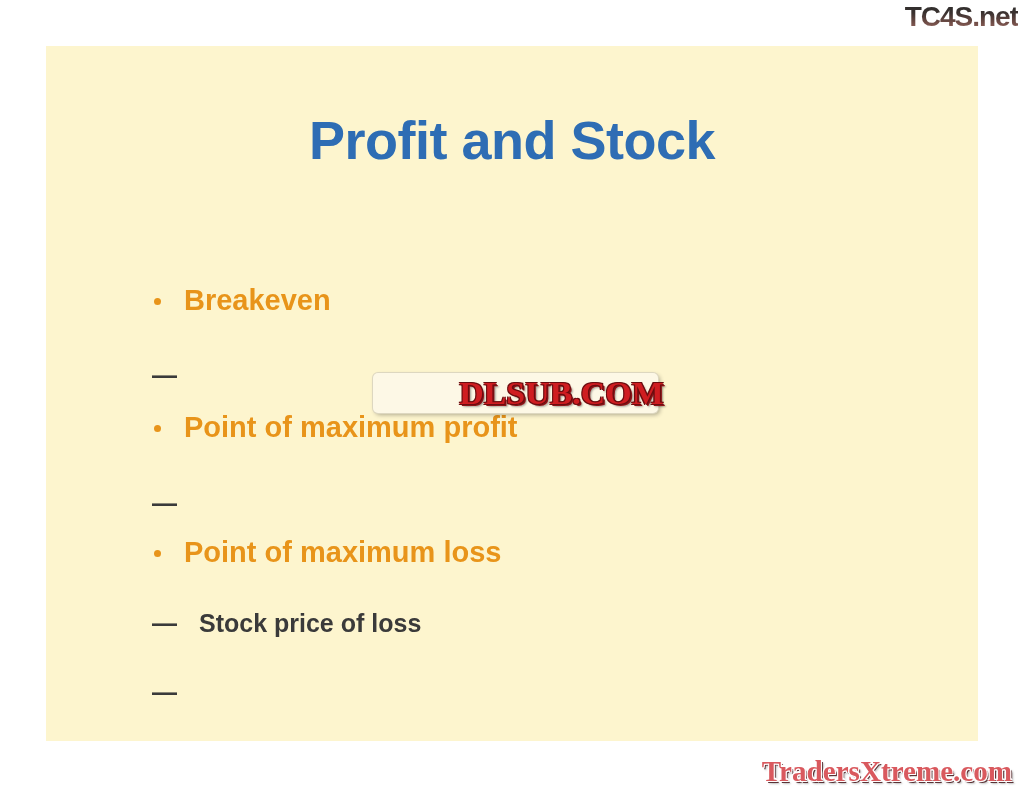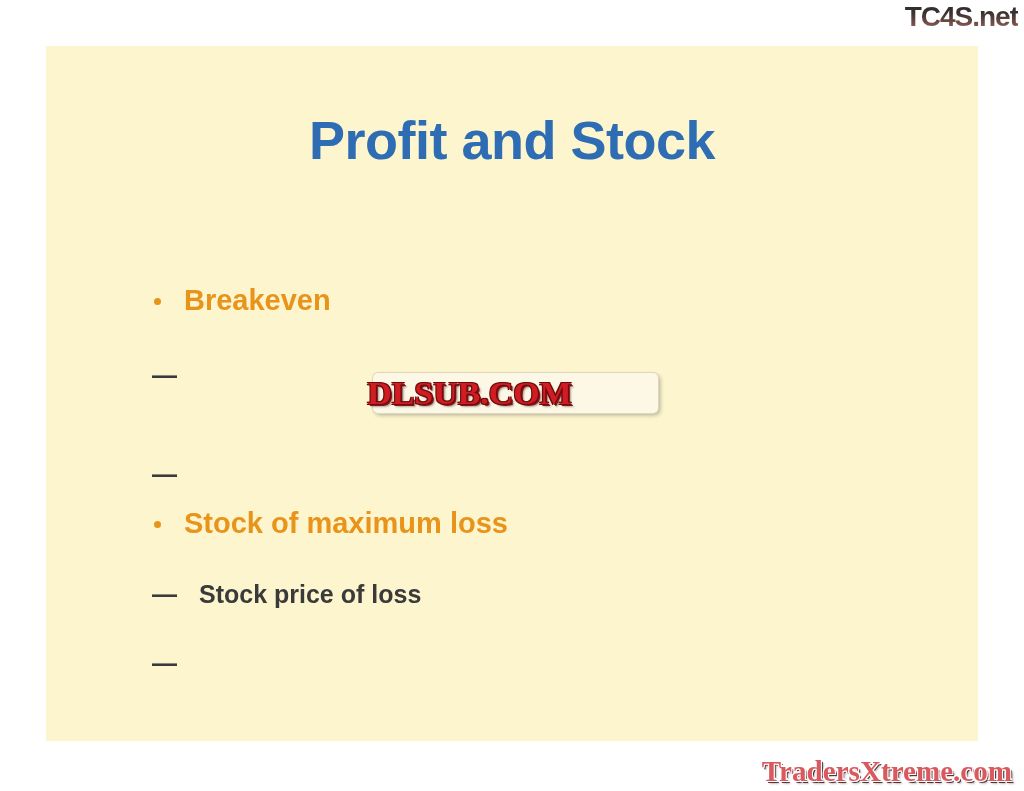--- a/index.html
+++ b/index.html
@@ -123,21 +123,21 @@
     position: absolute;
     left: 373px;
     top: 373px;
     width: 285px;
     height: 40px;
     background: #fdf8e6;
     border-radius: 5px;
     box-shadow: 0 0 0 1px #ddd7c0, 2px 2px 4px rgba(0,0,0,0.30);
     display: flex;
     align-items: center;
-    justify-content: flex-start;
+    justify-content: flex-end;
   }
   #wm-dlsub .txt {
     font-family: "Liberation Serif", serif;
     font-size: 32px;
     font-weight: bold;
     letter-spacing: 0px;
     color: #cf1d21;
     line-height: 1;
     white-space: nowrap;
     text-shadow:
@@ -187,30 +187,34 @@
       <span class="dot"></span>
       <span>Breakeven</span>
     </div>
     <div class="gap-a"></div>
     <div class="bullet-l2">
       <span class="dash">—</span>
     </div>
 
     <div class="gap-b"></div>
 
-    <div class="gap-c"></div>
-    <div class="bullet-l2">
-      <span class="dash">—</span>
-    </div>
-
-    <div class="gap-d"></div>
-
     <div class="bullet-l1">
       <span class="dot"></span>
-      <span>Stock of maximum loss</span>
+      <span>Point of maximum profit</span>
+    </div>
+    <div class="gap-c"></div>
+    <div class="bullet-l2">
+      <span class="dash">—</span>
+    </div>
+
+    <div class="gap-d"></div>
+
+    <div class="bullet-l1">
+      <span class="dot"></span>
+      <span>Point of maximum loss</span>
     </div>
     <div class="gap-e"></div>
     <div class="bullet-l2">
       <span class="dash">—</span>
       <span>Stock price of loss</span>
     </div>
     <div class="gap-f"></div>
     <div class="bullet-l2">
       <span class="dash">—</span>
     </div>

